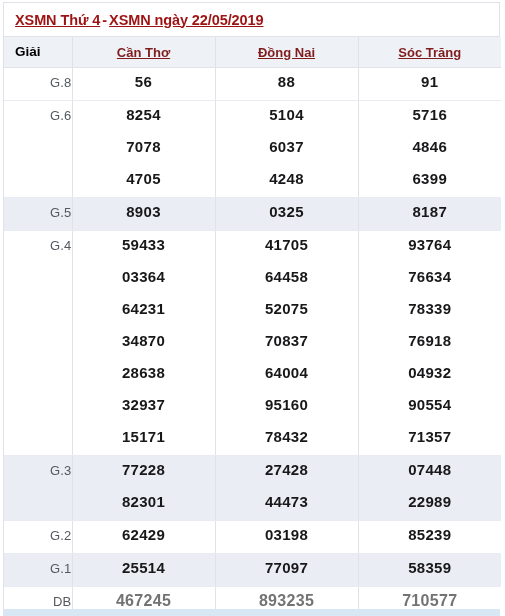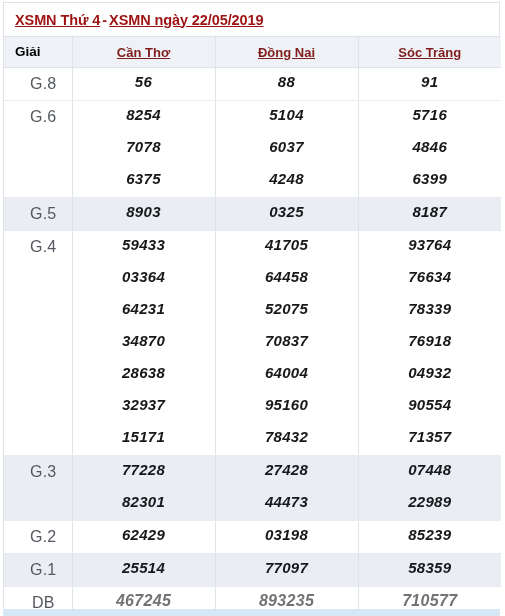--- a/index.html
+++ b/index.html
@@ -94,44 +94,43 @@
     border-right: 1px solid #dfe3e8;
     border-bottom: 1px solid #e8ebf0;
     box-sizing: border-box;
     padding: 0;
     vertical-align: top;
   }
   table.xs-table tbody td:last-child { border-right: none; }
   table.xs-table tbody tr:last-child td { border-bottom: none; }
 
   td.prize-cell {
-    font-size: 16px;
+    font-size: 13px;
     color: #55595f;
-    text-align: center;
+    text-align: right;
     padding-left: 11px !important;
     padding-top: 7px !important;
     letter-spacing: 0.2px;
   }
 
   td.num-cell {
     text-align: center;
   }
   .num-stack {
     display: flex;
     flex-direction: column;
     align-items: center;
   }
   .num {
     font-size: 15px;
     font-weight: bold;
     color: #18181a;
     line-height: 28px;
     height: 32px;
     letter-spacing: 0.3px;
-    font-style: italic;
   }
   .num.db {
     color: #737373;
     font-size: 16px;
   }
 
   
   #bottom-strip {
     position: absolute;
     left: 3px;
@@ -191,21 +190,21 @@
               <div class="num">91</div>
             </div>
           </td>
         </tr>
         <tr class="row-odd">
           <td class="prize-cell">G.6</td>
           <td class="num-cell">
             <div class="num-stack">
               <div class="num">8254</div>
               <div class="num">7078</div>
-              <div class="num">6375</div>
+              <div class="num">4705</div>
             </div>
           </td>
           <td class="num-cell">
             <div class="num-stack">
               <div class="num">5104</div>
               <div class="num">6037</div>
               <div class="num">4248</div>
             </div>
           </td>
           <td class="num-cell">

